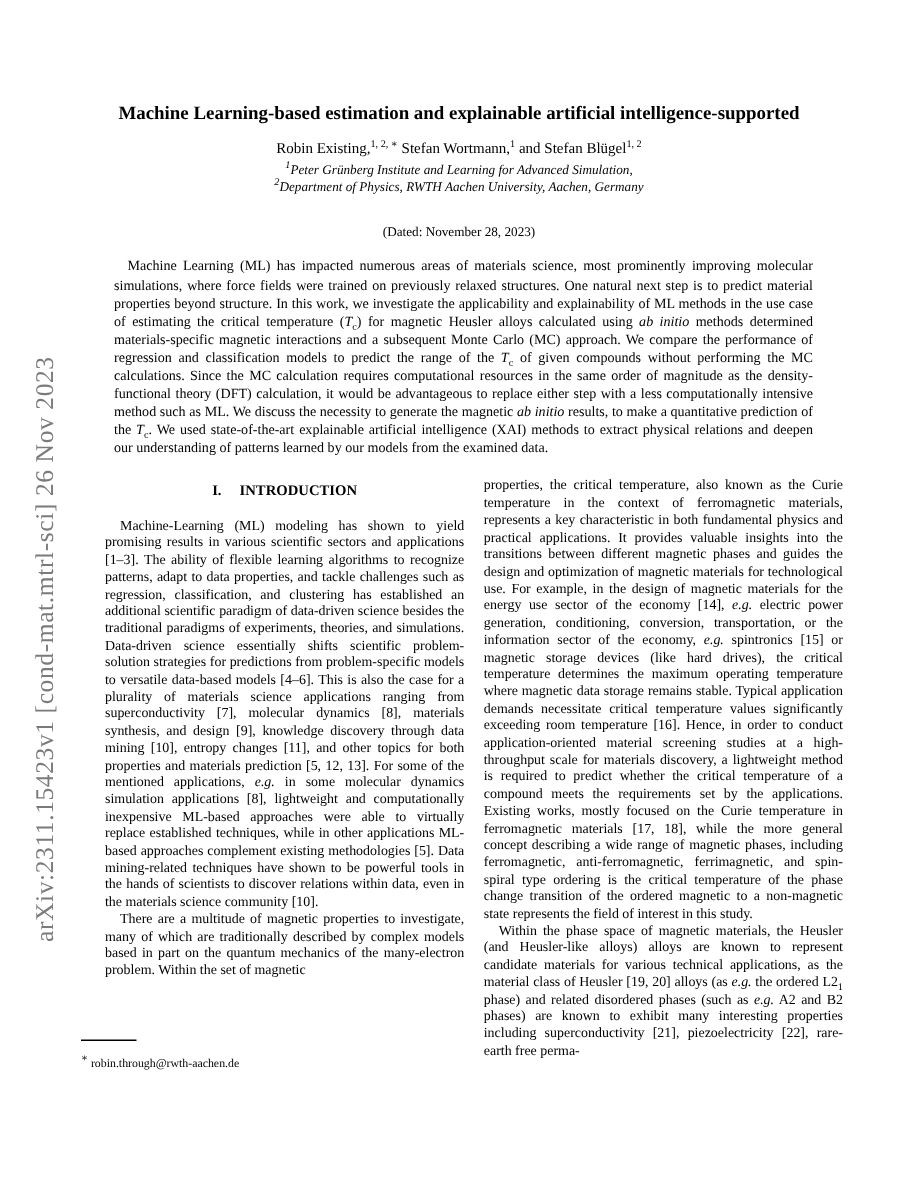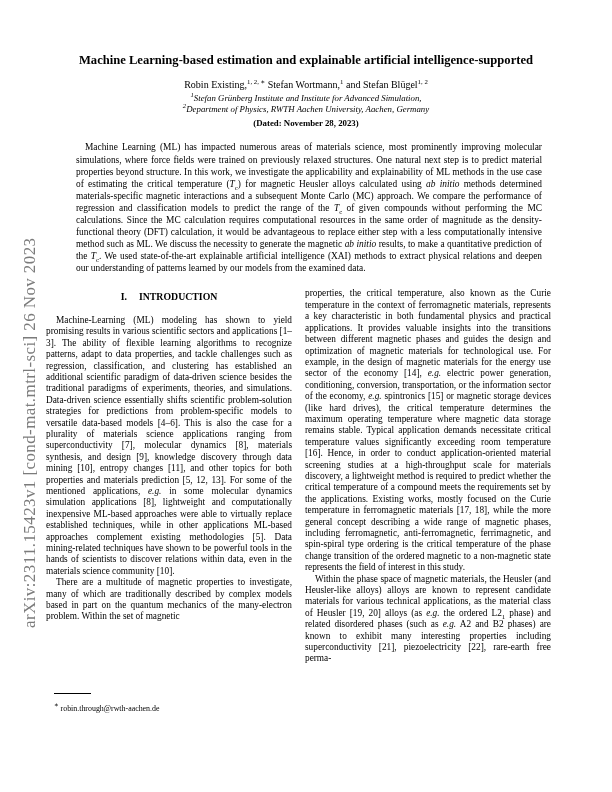--- a/index.html
+++ b/index.html
@@ -17,43 +17,43 @@
     position: absolute;
     left: 20px;
     top: 628px;
     transform-origin: 0 0;
     transform: rotate(-90deg);
     font-size: 17px;
     letter-spacing: 0.4px;
     color: #7b7b7b;
     white-space: nowrap;
   }
-  .header { padding-top: 52px; text-align: center; }
+  .header { padding-top: 67px; text-align: center; }
   .title {
     font-weight: bold;
     font-size: 12.6px;
     line-height: 1.32;
     margin: 0 52px;
   }
   .authors { margin-top: 10px; font-size: 10px; }
   sup { font-size: 6.8px; vertical-align: super; line-height: 0; }
   sub { font-size: 6.8px; vertical-align: sub; line-height: 0; }
   .affils { margin-top: 3px; font-size: 8.8px; font-style: italic; line-height: 1.3; }
-  .date { margin-top: 3px; font-size: 8.8px; font-weight: bold; }
+  .date { margin-top: 19px; font-size: 8.8px; }
   .abstract {
     margin: 13px 70px 0 76px;
     font-size: 9.4px;
     line-height: 12.1px;
     text-align: justify;
     text-indent: 9px;
   }
   .columns {
     display: flex;
     gap: 13px;
-    padding: 14px 50px 0 46px;
+    padding: 14px 50px 0 70px;
   }
   .col {
     width: 246px;
     font-size: 9.3px;
     line-height: 11.4px;
     text-align: justify;
   }
   .sec-heading {
     text-align: center;
     font-weight: bold;
@@ -78,21 +78,21 @@
 <div class="page">
 
   <div class="watermark">arXiv:2311.15423v1  [cond-mat.mtrl-sci]  26 Nov 2023</div>
 
   <div class="header">
     <div class="title">
       <div>Machine Learning-based estimation and explainable artificial intelligence-supported</div>
     </div>
     <div class="authors"><span>Robin Existing,</span><sup>1, 2, ∗</sup><span> Stefan Wortmann,</span><sup>1</sup><span> and Stefan Blügel</span><sup>1, 2</sup></div>
     <div class="affils">
-      <div><sup>1</sup><span>Stefan Grünberg Institute and Institute for Advanced Simulation,</span></div>
+      <div><sup>1</sup><span>Peter Grünberg Institute and Learning for Advanced Simulation,</span></div>
       <div><sup>2</sup><span>Department of Physics, RWTH Aachen University, Aachen, Germany</span></div>
     </div>
     <div class="date">(Dated: November 28, 2023)</div>
   </div>
 
   <div class="abstract"><span>Machine Learning (ML) has impacted numerous areas of materials science, most prominently improving molecular simulations, where force fields were trained on previously relaxed structures. One natural next step is to predict material properties beyond structure. In this work, we investigate the applicability and explainability of ML methods in the use case of estimating the critical temperature (</span><span style="font-style: italic;">T</span><sub>c</sub><span>) for magnetic Heusler alloys calculated using </span><span style="font-style: italic;">ab initio</span><span> methods determined materials-specific magnetic interactions and a subsequent Monte Carlo (MC) approach. We compare the performance of regression and classification models to predict the range of the </span><span style="font-style: italic;">T</span><sub>c</sub><span> of given compounds without performing the MC calculations. Since the MC calculation requires computational resources in the same order of magnitude as the density-functional theory (DFT) calculation, it would be advantageous to replace either step with a less computationally intensive method such as ML. We discuss the necessity to generate the magnetic </span><span style="font-style: italic;">ab initio</span><span> results, to make a quantitative prediction of the </span><span style="font-style: italic;">T</span><sub>c</sub><span>. We used state-of-the-art explainable artificial intelligence (XAI) methods to extract physical relations and deepen our understanding of patterns learned by our models from the examined data.</span></div>
 
   <div class="columns">
     <div class="col">
       <div class="sec-heading">

